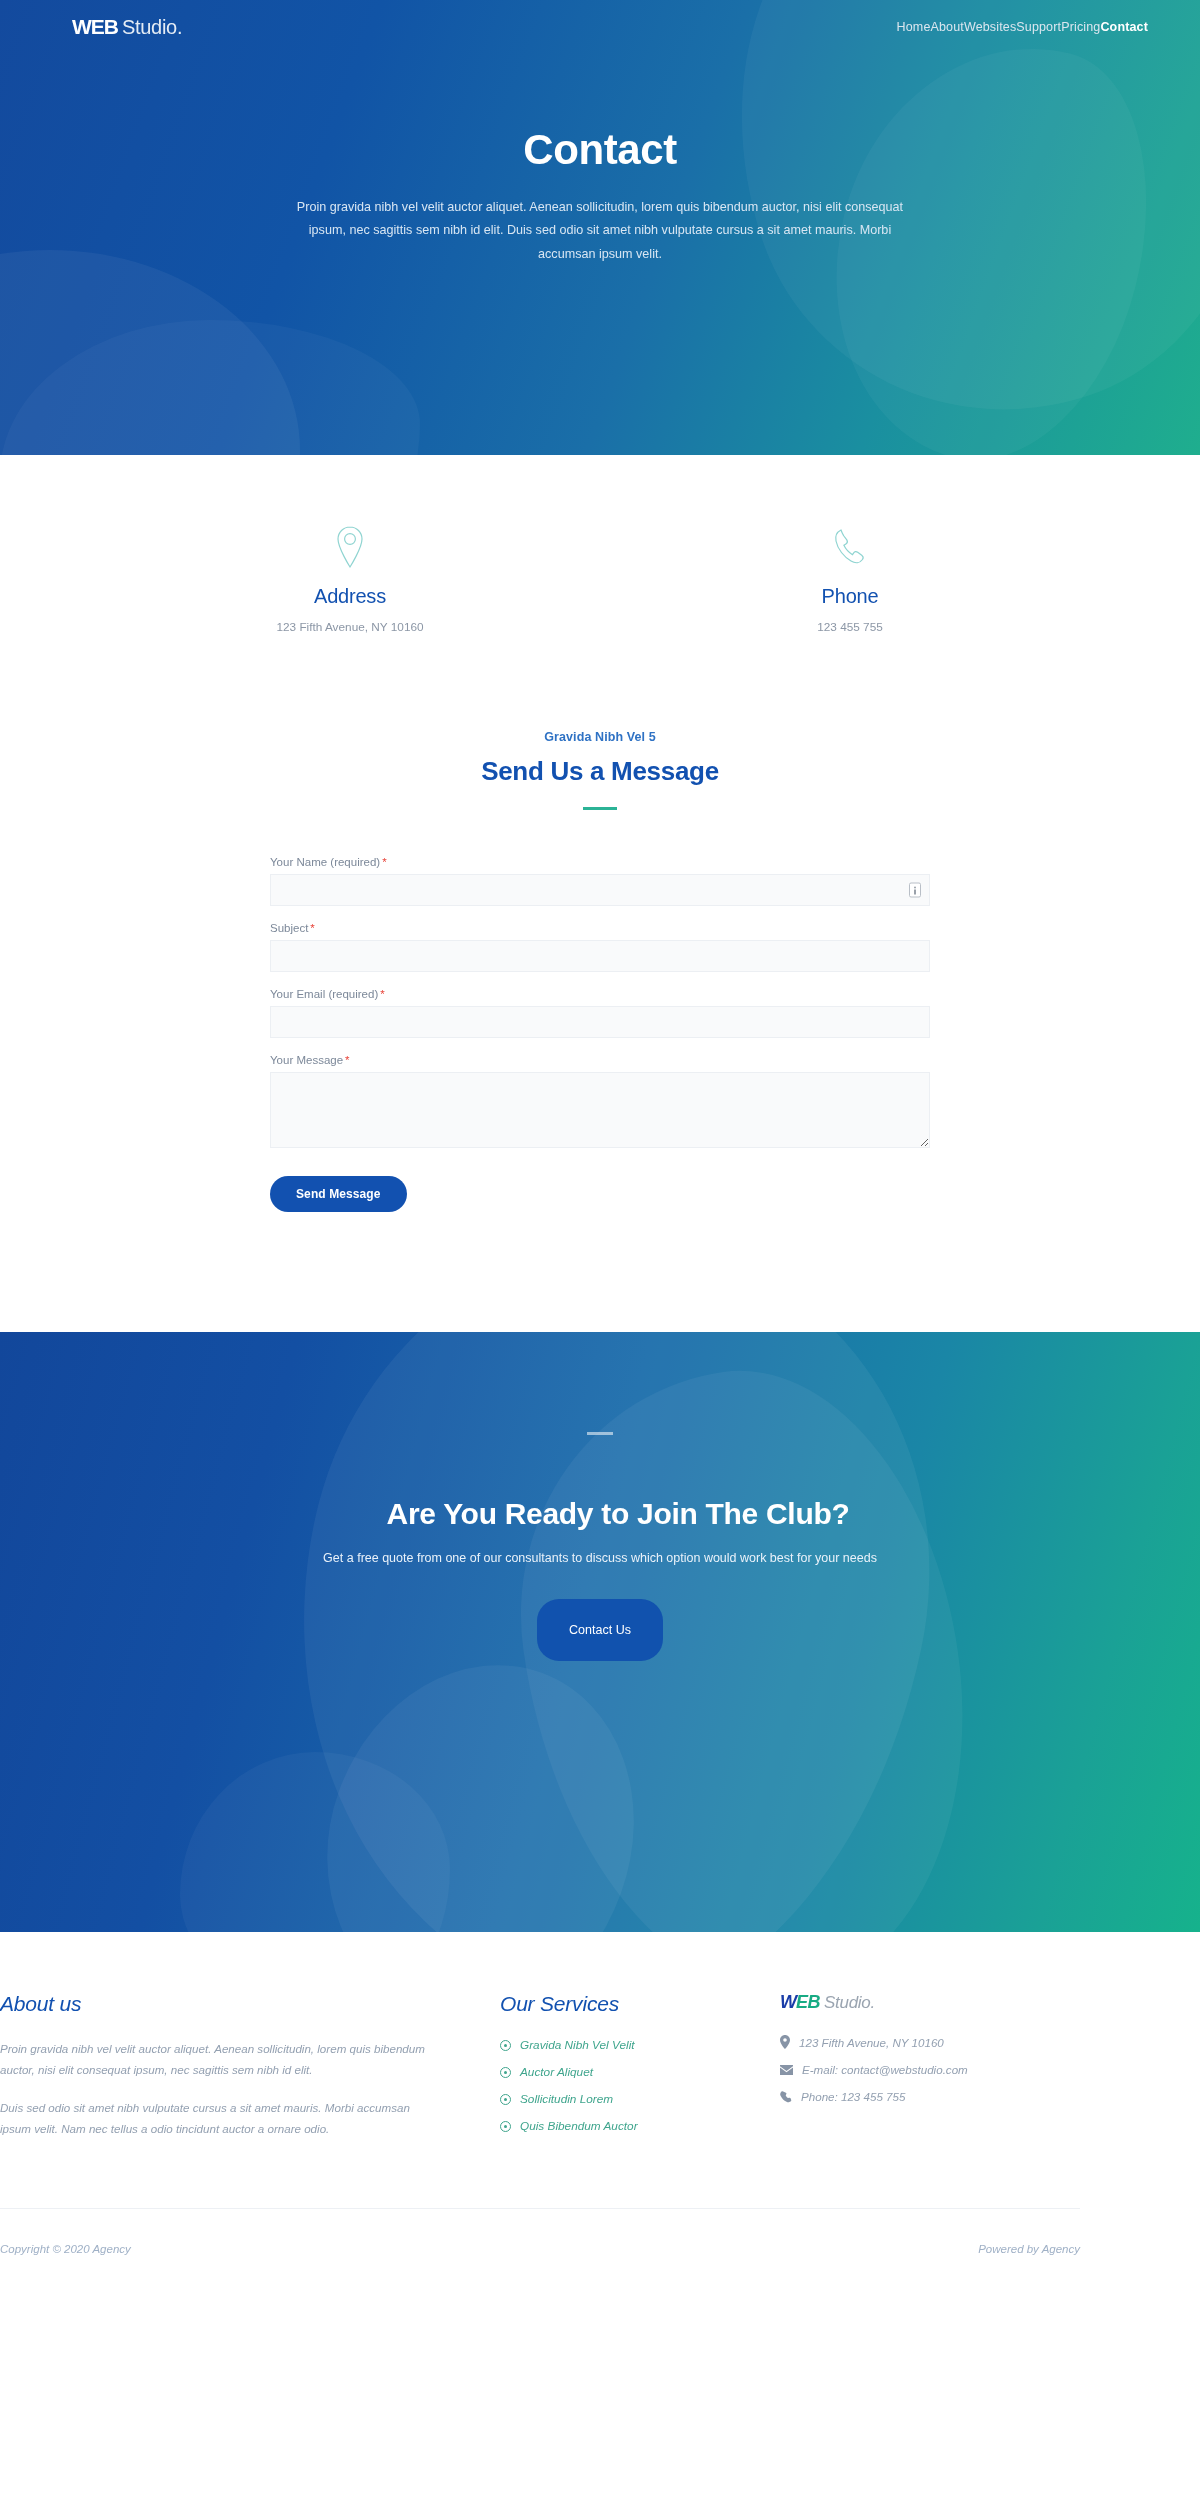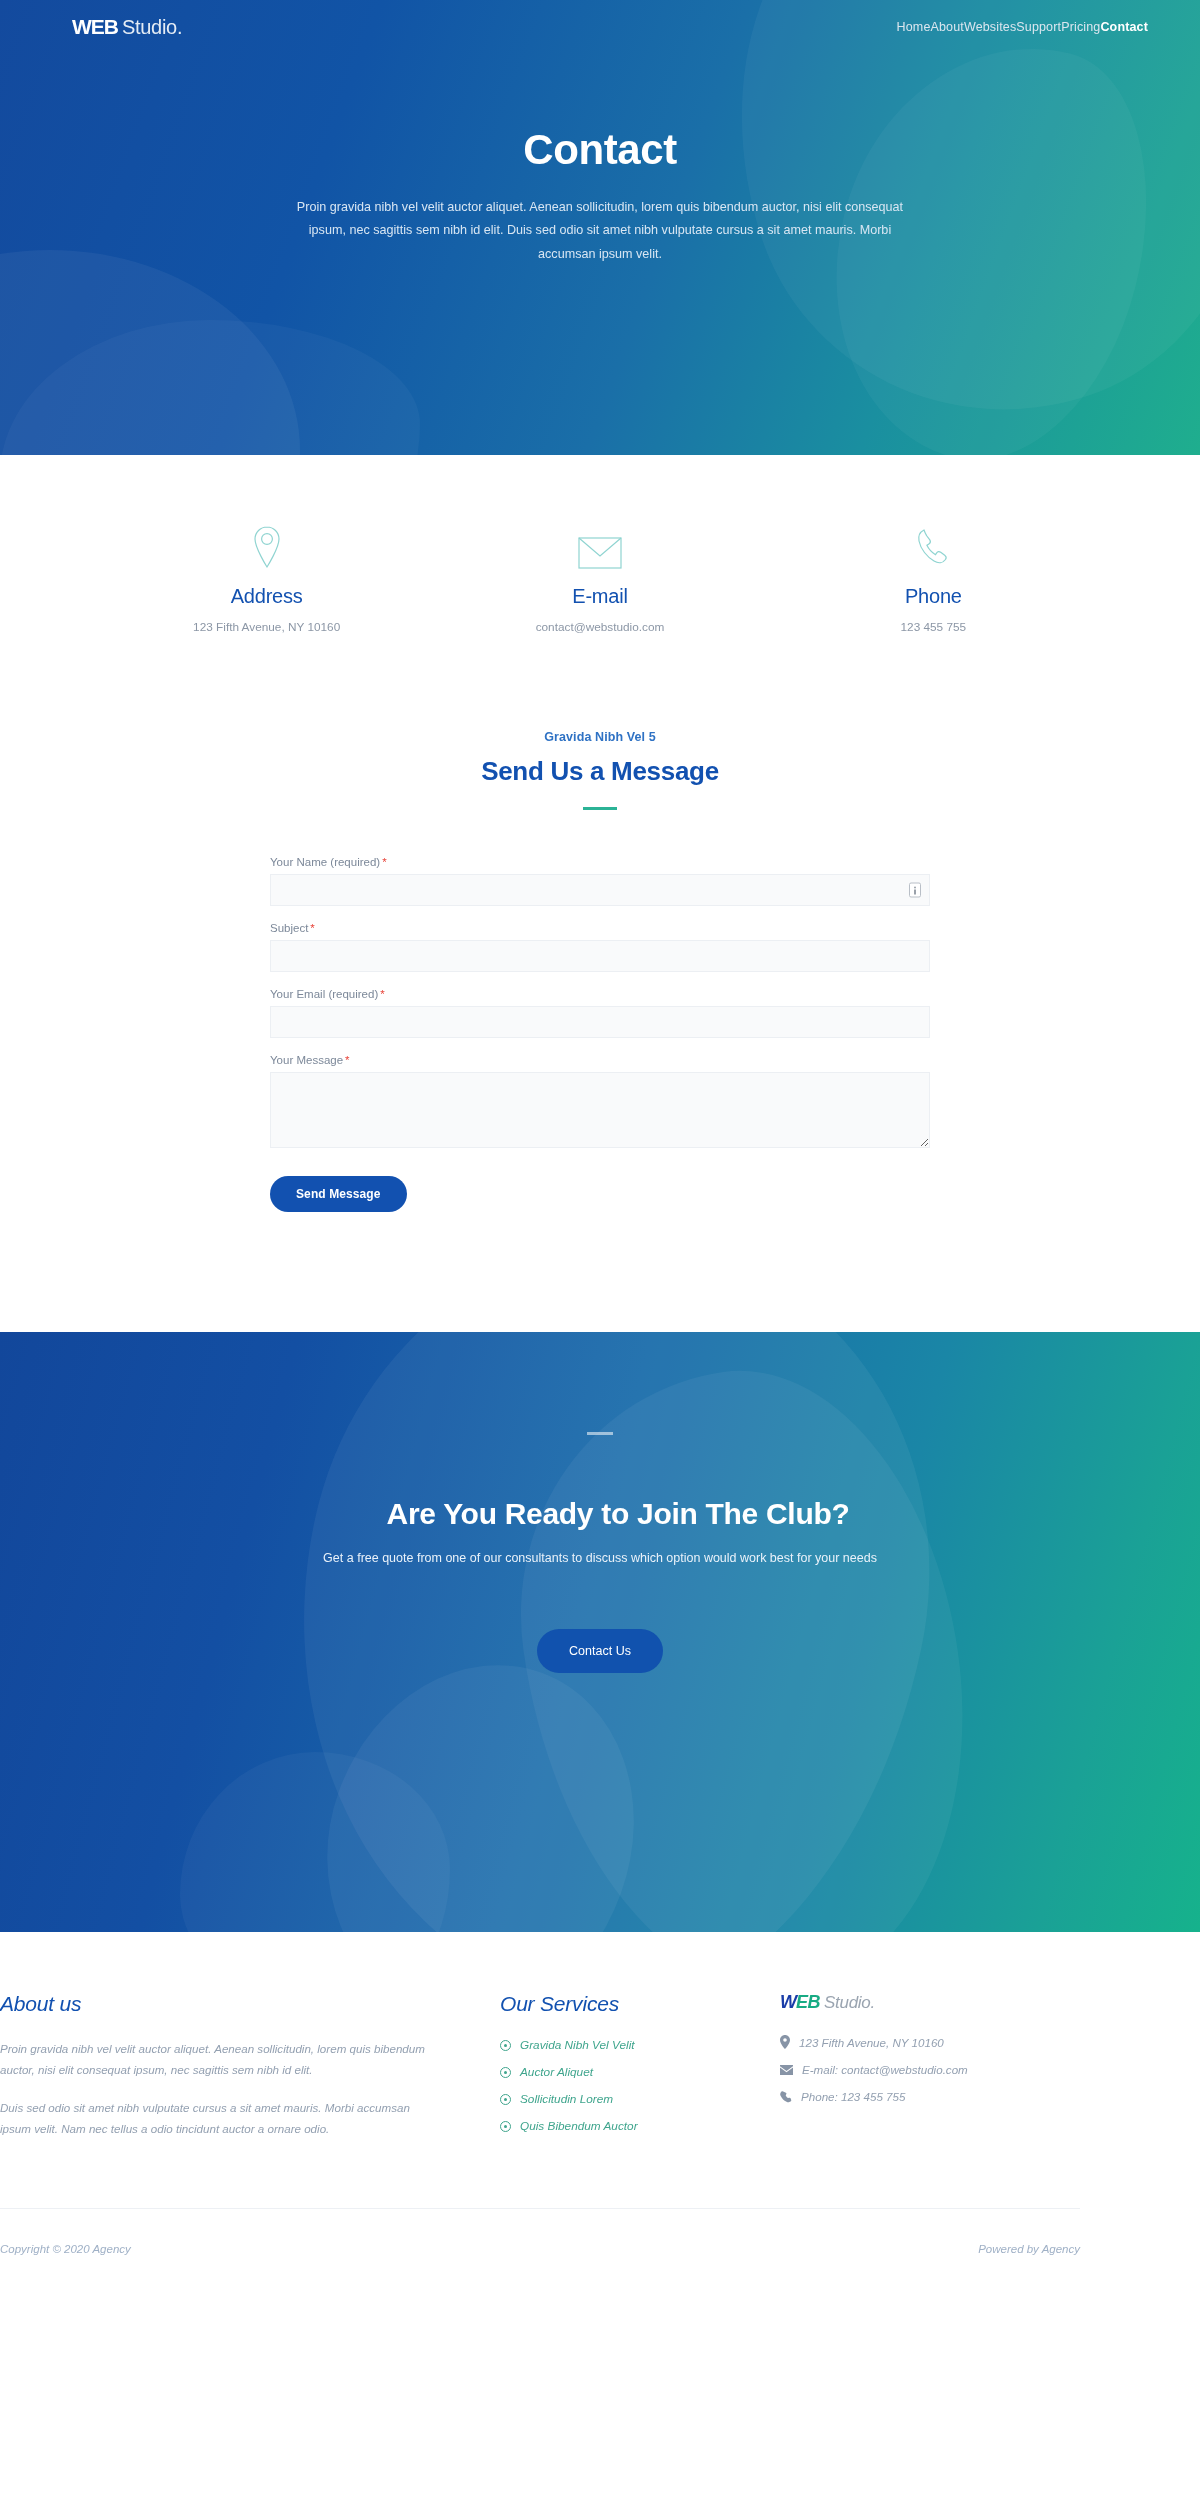--- a/index.html
+++ b/index.html
@@ -185,26 +185,26 @@
     border-radius: 50% 50% 40% 60% / 55% 45% 55% 45%;
   }
   .cta-inner { position: relative; z-index: 4; text-align: center; padding-top: 100px; }
   .cta-rule { width: 26px; height: 3px; background: rgba(255,255,255,0.55); margin: 0 auto; }
   .cta-title {
     margin-top: 62px;
     font-size: 30px; font-weight: 700; color: #ffffff; letter-spacing: -0.3px; padding-left: 36px;
   }
   .cta-sub { margin-top: 20px; font-size: 12.5px; color: #eaf2fa; }
   .cta-btn {
-    margin-top: 64px;
+    margin-top: 34px;
     display: inline-block;
     background: #1152ae; color: #ffffff;
     border: none; border-radius: 22px;
     font-family: "Liberation Sans", sans-serif;
-    font-size: 12.5px; padding: 15px 32px; cursor: pointer;
+    font-size: 12.5px; padding: 24px 32px; cursor: pointer;
   }
 
   
   .footer { width: 1016px; background: #ffffff; padding: 60px 0 0 0; font-style: italic; }
   .footer-row {
     width: 1080px; margin: 0 auto; display: flex; align-items: flex-start;
   }
   .f-col-1 { width: 500px; padding-right: 70px; }
   .f-col-2 { width: 280px; }
   .f-col-3 { width: 300px; }
@@ -284,30 +284,20 @@
       <div class="info-icon">
         <svg width="30" height="44" viewBox="0 0 30 44" fill="none">
           <path d="M15 2C8.4 2 3 7.4 3 14c0 9 12 28 12 28s12-19 12-28C27 7.4 21.6 2 15 2z" stroke="#8fd4d1" stroke-width="1.2" fill="none"></path>
           <circle cx="15" cy="14" r="5.4" stroke="#8fd4d1" stroke-width="1.2" fill="none"></circle>
         </svg>
       </div>
       <div class="info-title">Address</div>
       <div class="info-text">123 Fifth Avenue, NY 10160</div>
     </div>
 
-    <div class="info-col">
-      <div class="info-icon">
-        <svg width="44" height="32" viewBox="0 0 44 32" fill="none">
-          <rect x="1" y="1" width="42" height="30" stroke="#8fd4d1" stroke-width="1.2" fill="none"></rect>
-          <path d="M1 1l21 18L43 1" stroke="#8fd4d1" stroke-width="1.2" fill="none"></path>
-        </svg>
-      </div>
-      <div class="info-title">E-mail</div>
-      <div class="info-text">contact@webstudio.com</div>
-    </div>
 
     <div class="info-col">
       <div class="info-icon">
         <svg width="36" height="42" viewBox="0 0 36 42" fill="none">
           <path d="M9 3C5 5 3 9 4 14c1.6 8 8 16 15 20 4.5 2.6 9 2 11.5-1.5 1.2-1.7.8-3-0.8-4.2l-4-3c-1.5-1.1-3-0.9-4 0.6l-1.2 1.8c-3.6-2.2-6.8-5.6-8.6-9.4l2-1.3c1.6-1 1.9-2.5 .9-4.1L11.9 9C10.9 7.3 10.4 6.9 9 3z" stroke="#8fd4d1" stroke-width="1.2" fill="none"></path>
         </svg>
       </div>
       <div class="info-title">Phone</div>
       <div class="info-text">123 455 755</div>
     </div>

